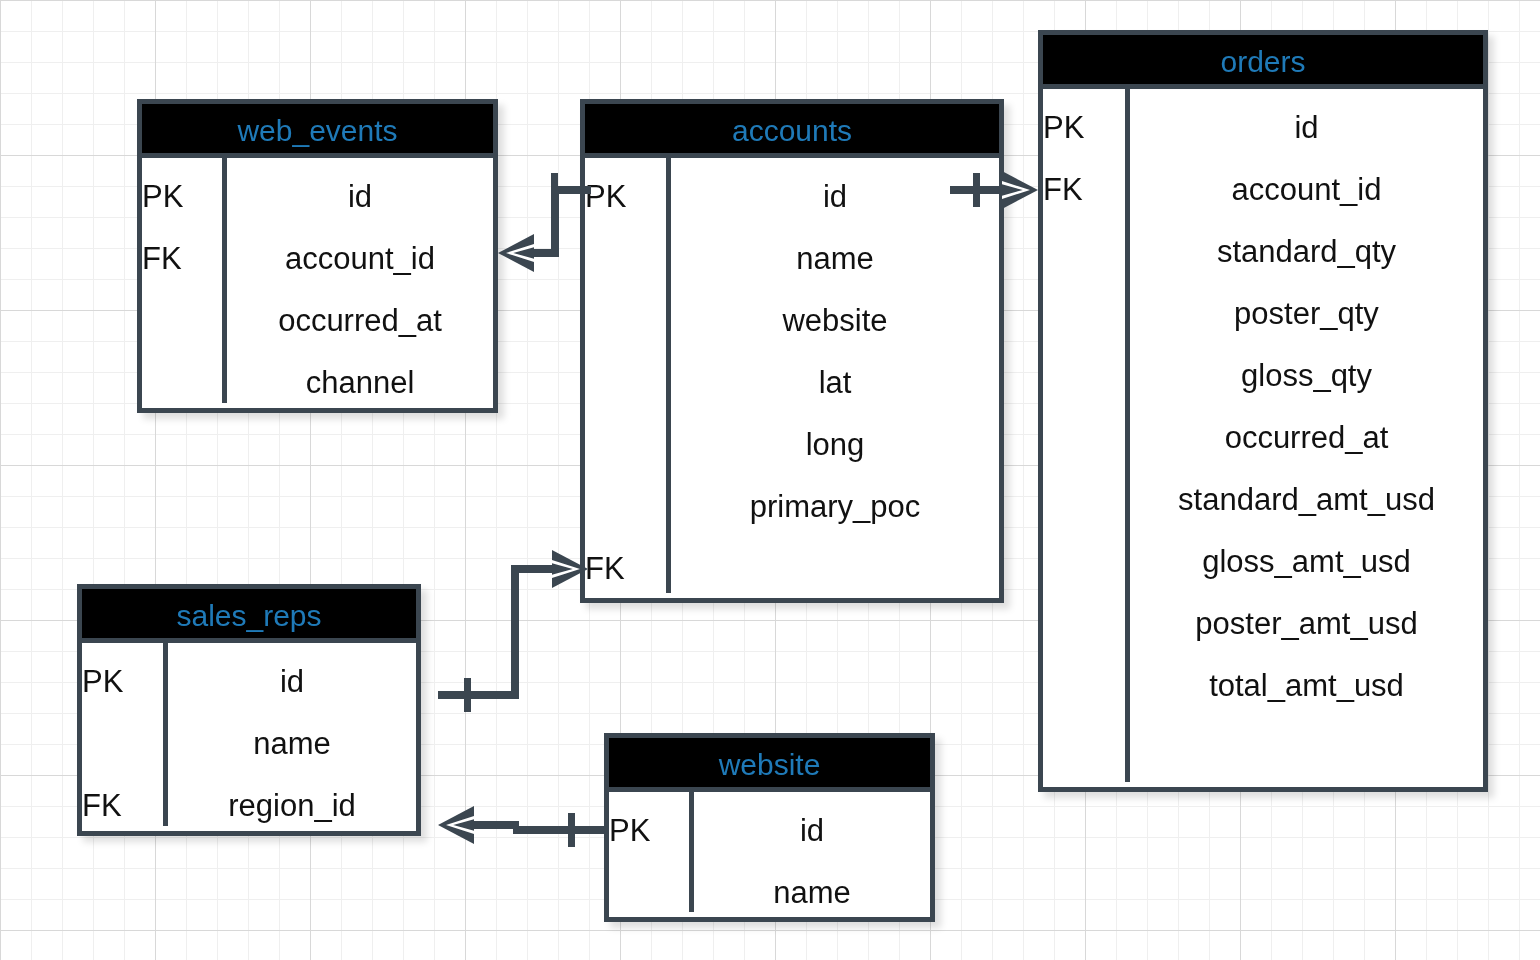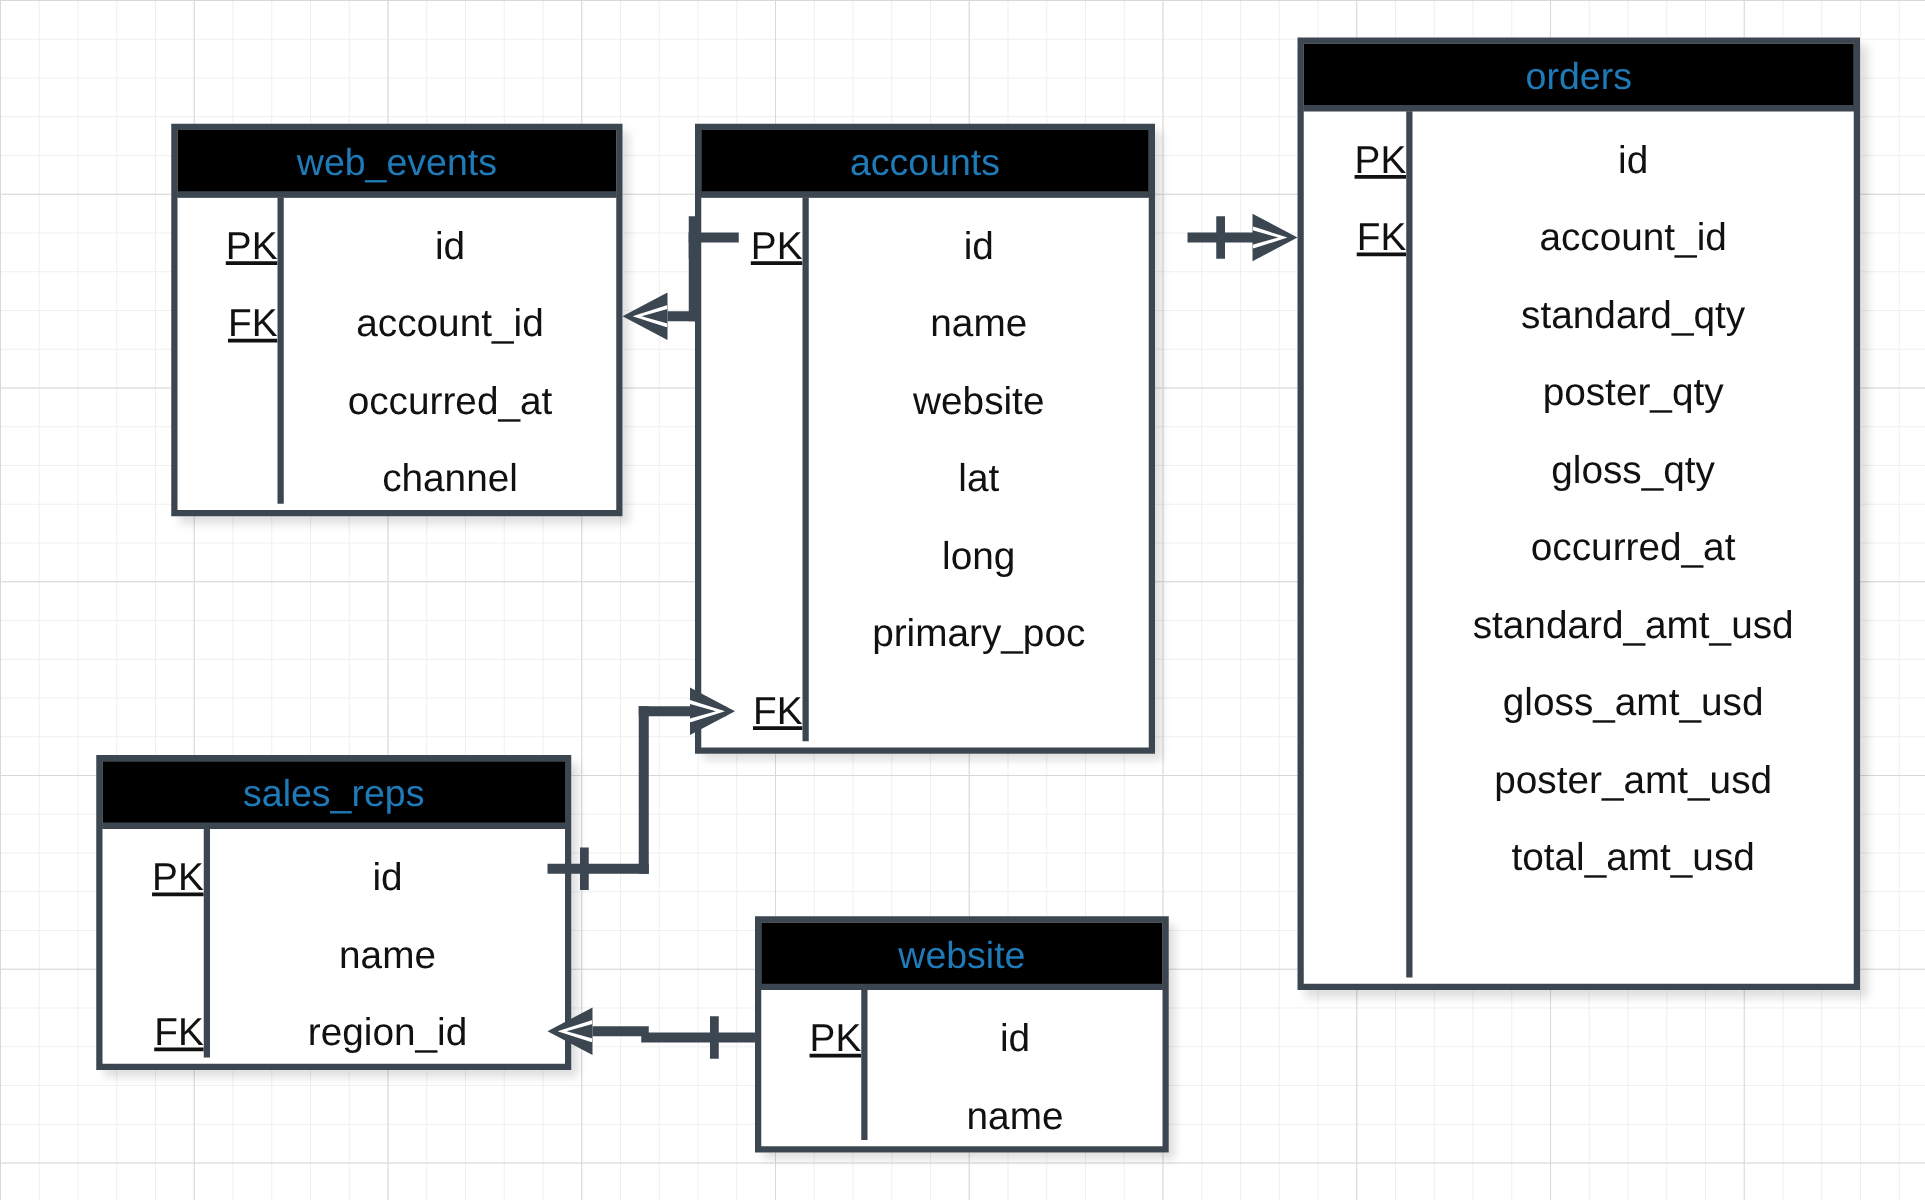--- a/index.html
+++ b/index.html
@@ -59,21 +59,21 @@
     padding-top: 8px;
   }
   .key-cell, .field-cell {
     height: 62px;
     line-height: 62px;
     font-size: 31px;
     color: #111111;
     white-space: nowrap;
     overflow: hidden;
   }
-  .key-cell { text-align: right; text-decoration: underline; }
+  .key-cell { text-align: left; }
   .field-cell { text-align: center; }
 
   
   .seg {
     position: absolute;
     background: #3b4650;
   }
   .crow {
     position: absolute;
     width: 0; height: 0;
@@ -129,21 +129,21 @@
       </div>
       <div class="field-col">
         <div class="field-cell">id</div>
         <div class="field-cell">account_id</div>
         <div class="field-cell">occurred_at</div>
         <div class="field-cell">channel</div>
       </div>
     </div>
   </div>
 
-  <div class="entity" style="left:556px; top:99px; width:368px; height:504px;">
+  <div class="entity" style="left:580px; top:99px; width:424px; height:504px;">
     <div class="entity-title">accounts</div>
     <div class="entity-body">
       <div class="key-col" style="width:86px;">
         <div class="key-cell">PK</div>
         <div class="key-cell"></div>
         <div class="key-cell"></div>
         <div class="key-cell"></div>
         <div class="key-cell"></div>
         <div class="key-cell"></div>
         <div class="key-cell">FK</div>
@@ -183,21 +183,21 @@
         <div class="field-cell">gloss_qty</div>
         <div class="field-cell">occurred_at</div>
         <div class="field-cell">standard_amt_usd</div>
         <div class="field-cell">gloss_amt_usd</div>
         <div class="field-cell">poster_amt_usd</div>
         <div class="field-cell">total_amt_usd</div>
       </div>
     </div>
   </div>
 
-  <div class="entity" style="left:77px; top:604px; width:380px; height:252px;">
+  <div class="entity" style="left:77px; top:584px; width:344px; height:252px;">
     <div class="entity-title">sales_reps</div>
     <div class="entity-body">
       <div class="key-col" style="width:86px;">
         <div class="key-cell">PK</div>
         <div class="key-cell"></div>
         <div class="key-cell">FK</div>
       </div>
       <div class="field-col">
         <div class="field-cell">id</div>
         <div class="field-cell">name</div>

